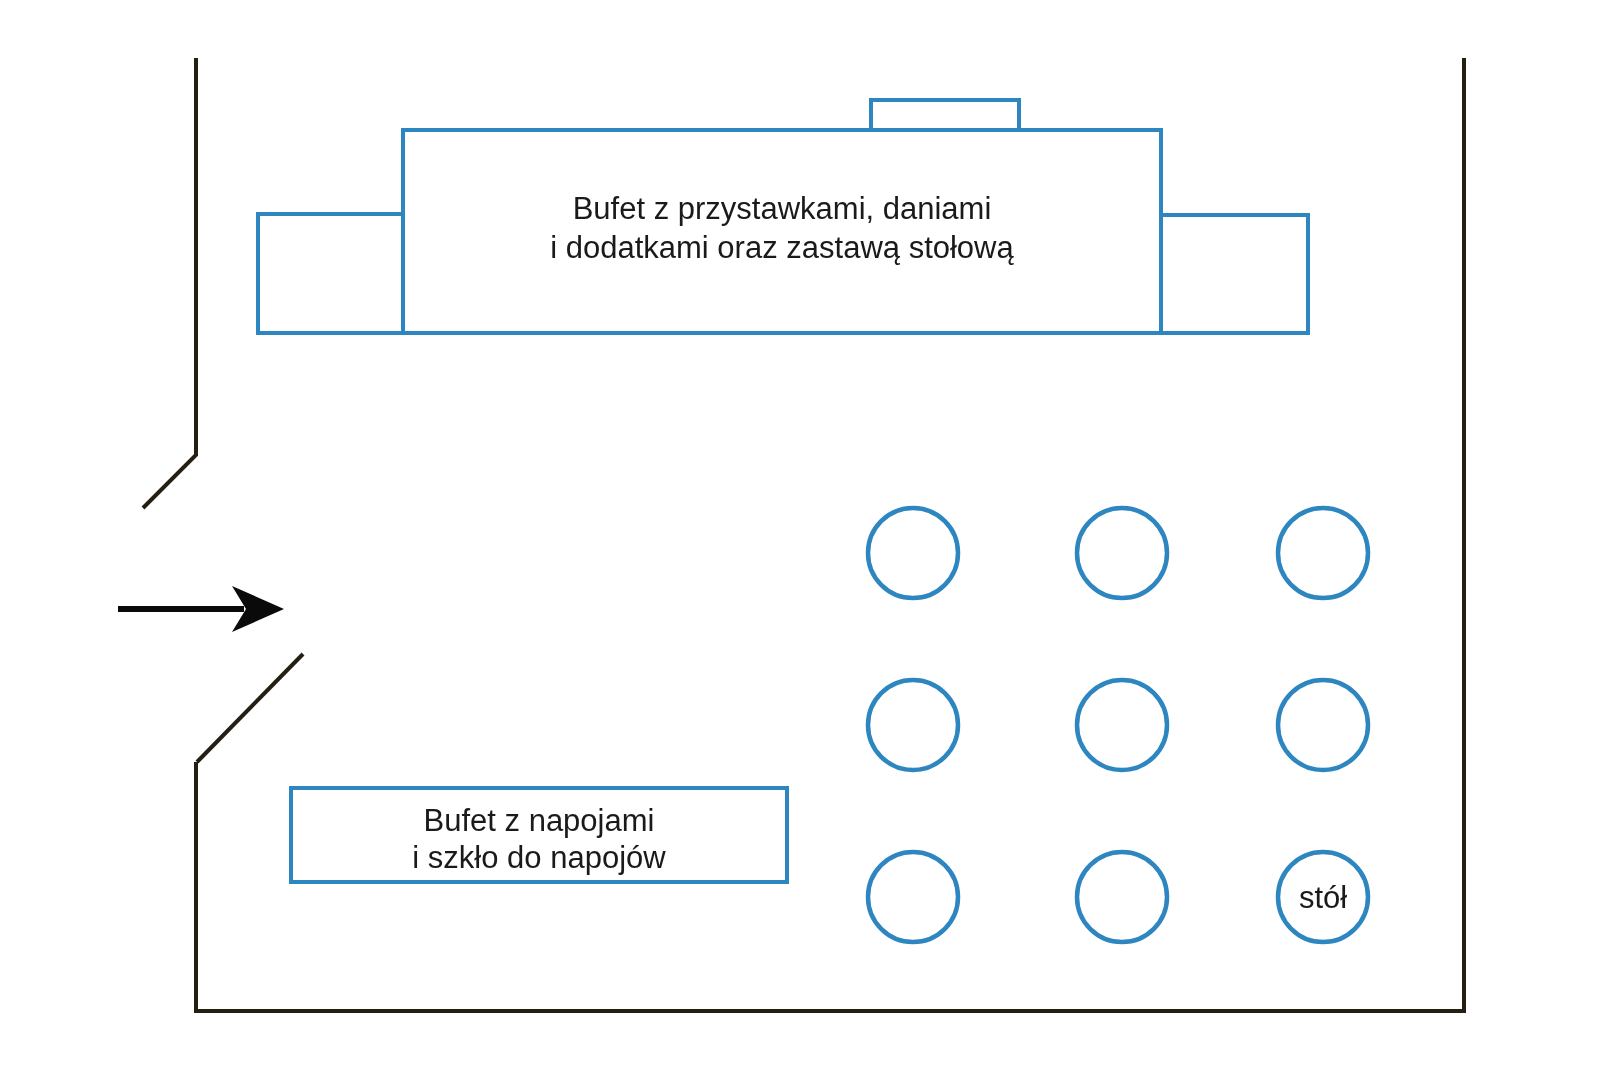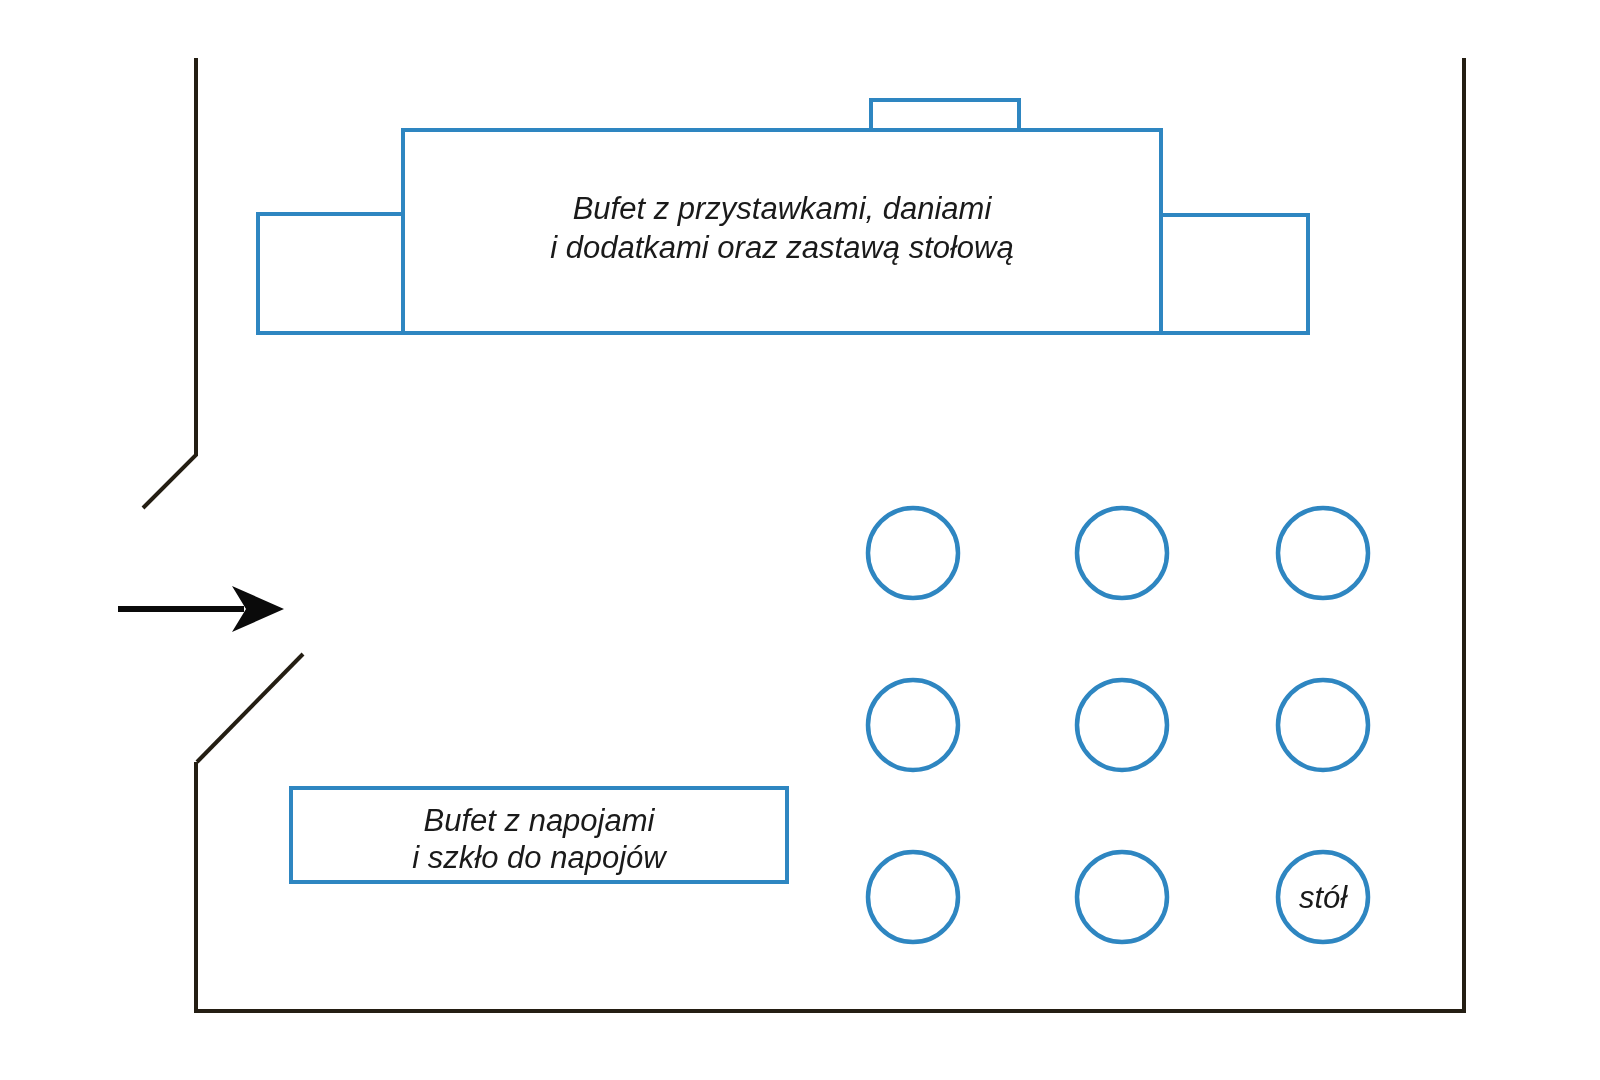--- a/index.html
+++ b/index.html
@@ -8,21 +8,20 @@
     width: 1600px;
     height: 1080px;
     background: #ffffff;
     overflow: hidden;
     font-family: "Liberation Sans", "DejaVu Sans", sans-serif;
   }
   #floorplan-wrap {
     position: relative;
     width: 1472px;
     height: 1080px;
-    font-style: italic;
   }
   svg { display: block; }
   text.diagram-label {
     font-family: "Liberation Sans", "DejaVu Sans", sans-serif;
     font-size: 31px;
     fill: #1a1a1a;
   }
 </style>
 </head>
 <body>

